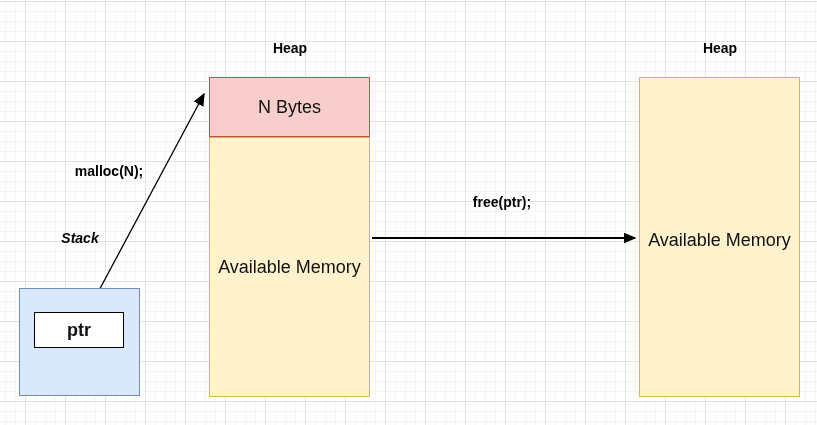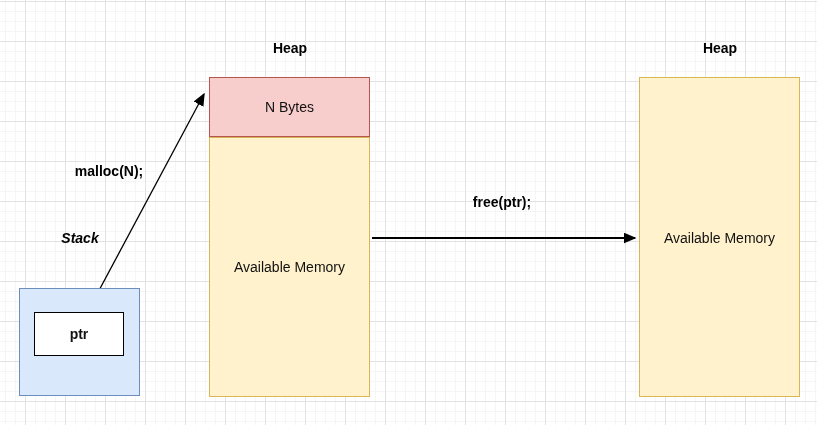--- a/index.html
+++ b/index.html
@@ -23,30 +23,30 @@
     background-size: 40px 40px, 40px 40px, 10px 10px, 10px 10px;
     background-position: 25px 1px, 25px 1px, 5px 1px, 5px 1px;
   }
   .shape {
     position: absolute;
     box-sizing: border-box;
     display: flex;
     align-items: center;
     justify-content: center;
     text-align: center;
-    font-size: 14px;
+    font-size: 18px;
     color: #111111;
   }
   .stack-frame {
     left: 19px; top: 288px; width: 121px; height: 108px;
     background: #dae8fc;
     border: 1px solid #6c8ebf;
   }
   .ptr-box {
-    left: 34px; top: 312px; width: 90px; height: 44px;
+    left: 34px; top: 312px; width: 90px; height: 36px;
     background: #ffffff;
     border: 1.5px solid #000000;
     font-weight: bold;
   }
   .heap-mid-allocated {
     left: 209px; top: 77px; width: 161px; height: 60px;
     background: #f8cecc;
     border: 1px solid #b85450;
   }
   .heap-mid-available {

